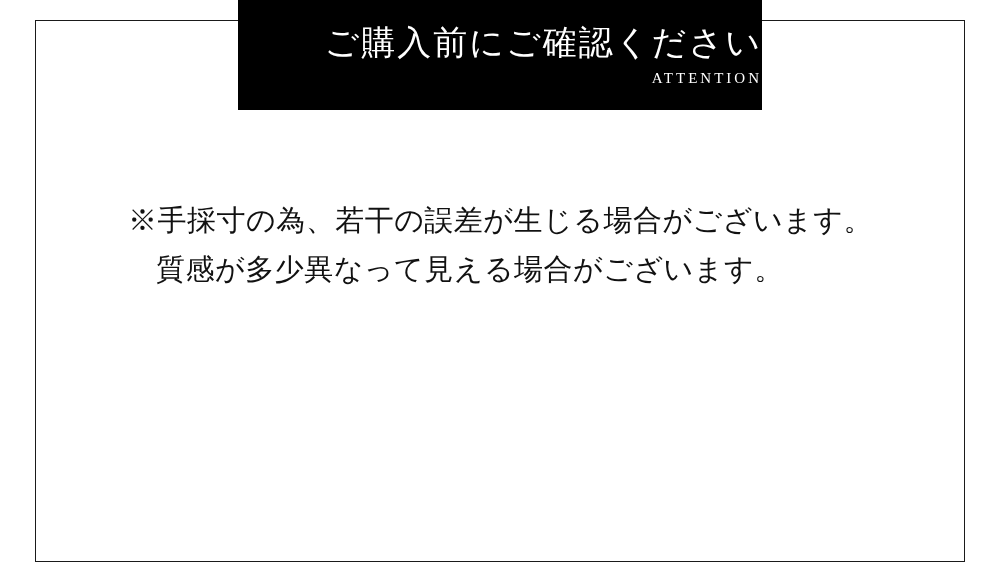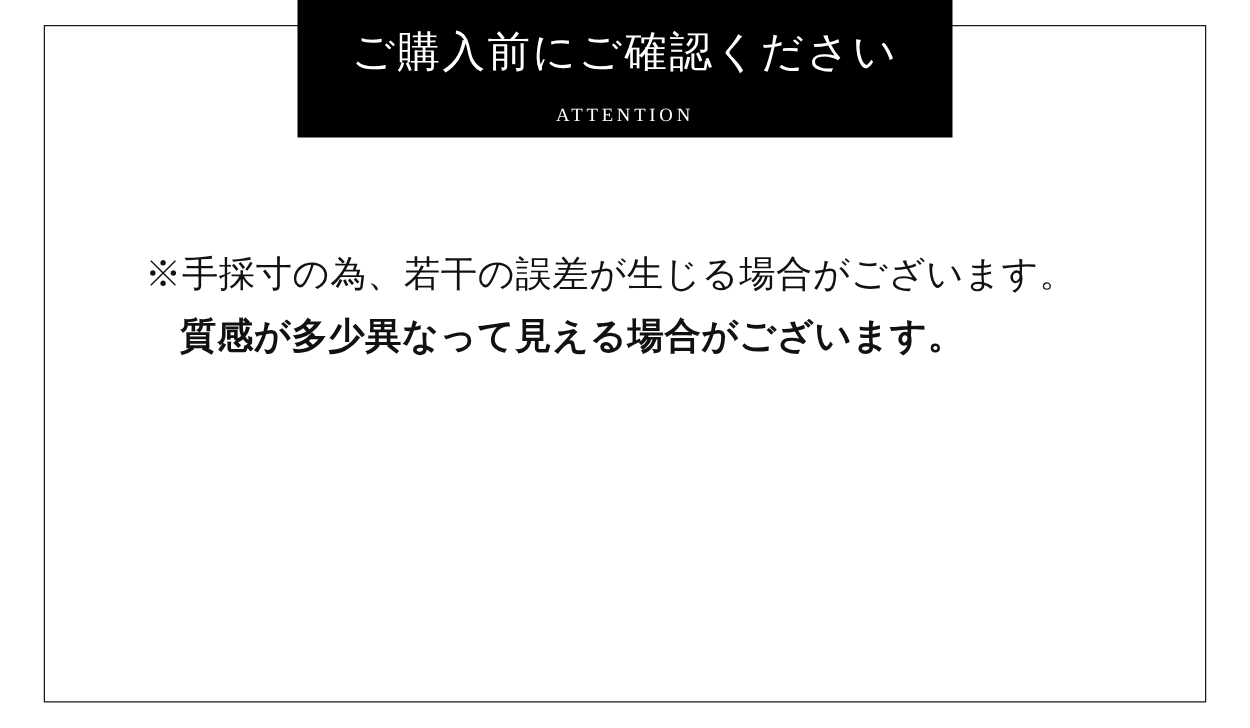--- a/index.html
+++ b/index.html
@@ -36,63 +36,62 @@
   
   .banner {
     position: absolute;
     left: 238px;
     top: 0px;
     width: 524px;
     height: 110px;
     background: #000000;
     display: flex;
     flex-direction: column;
-    align-items: center;
+    align-items: flex-end;
     justify-content: flex-start;
     box-sizing: border-box;
     padding-top: 24px;
   }
 
   .banner-title {
     color: #ffffff;
     font-family: "Liberation Serif", "DejaVu Serif", serif;
     font-size: 34px;
     letter-spacing: 2px;
     line-height: 1.1;
     white-space: nowrap;
   }
 
   .banner-sub {
     color: #ffffff;
     font-family: "Liberation Serif", "DejaVu Serif", serif;
     font-size: 15px;
     letter-spacing: 3px;
-    margin-top: 24px;
+    margin-top: 9px;
     white-space: nowrap;
   }
 
   .notes {
     position: absolute;
-    left: 116px;
+    left: 128px;
     top: 196px;
     width: 780px;
   }
 
   .note-line {
     color: #111111;
     font-family: "Liberation Serif", "DejaVu Serif", serif;
     font-size: 29px;
     line-height: 49px;
     letter-spacing: 0.5px;
     white-space: nowrap;
   }
 
   .note-line.indent {
     padding-left: 28px;
-    font-weight: bold;
   }
 </style>
 </head>
 <body>
 
 <div class="page">
 
   <div class="frame"></div>
 
   <div class="banner">

